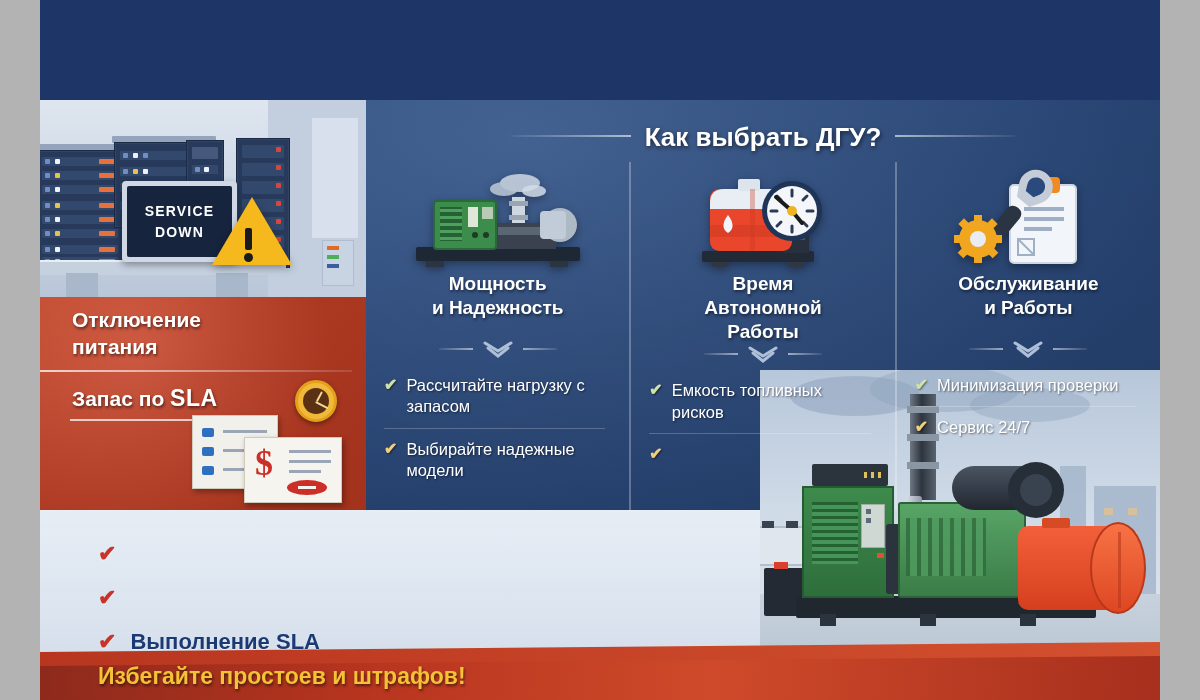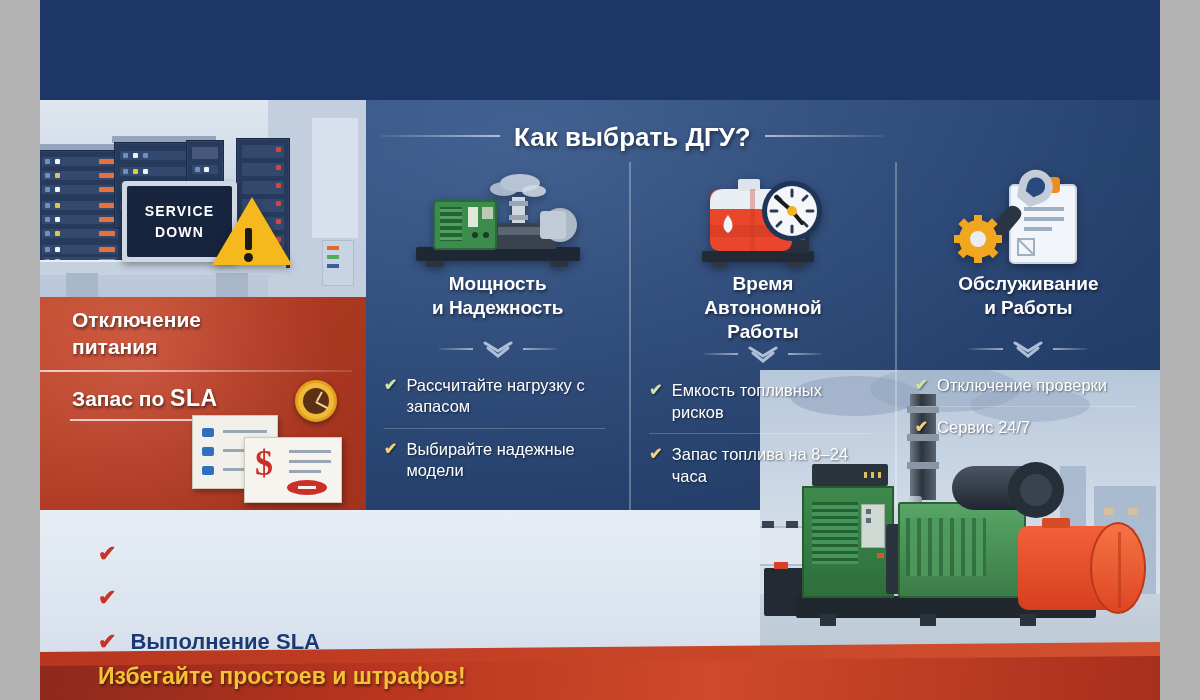--- a/index.html
+++ b/index.html
@@ -82,21 +82,21 @@
   .doc2 .ln{position:absolute;left:44px;height:3px;background:#9aa6b6;}
   .dollar{position:absolute;left:10px;top:7px;color:#cc2f28;font-size:36px;font-weight:bold;line-height:1;font-family:"Liberation Serif",serif;}
   .stamp{position:absolute;left:42px;top:42px;width:40px;height:15px;border-radius:50%;background:#cc2f28;}
   .stamp:after{content:"";position:absolute;left:11px;top:6px;width:18px;height:3px;background:#f6f4ee;}
 
   
   .bluecard{position:absolute;left:326px;top:100px;width:794px;height:410px;
     background:linear-gradient(160deg,#2f5288 0%,#2a4a7e 40%,#274474 100%);overflow:hidden;}
   .bluecard:after{content:"";position:absolute;inset:0;pointer-events:none;
     background:radial-gradient(ellipse at 20% 10%,rgba(255,255,255,.10),rgba(0,0,0,.12) 75%);}
-  .bc-head{position:absolute;left:0;top:22px;width:794px;color:#fff;
+  .bc-head{position:absolute;left:0;top:22px;width:794px;text-align:center;color:#fff;
     font-size:26px;font-weight:bold;text-shadow:1px 2px 4px rgba(0,0,0,.55);z-index:3;}
   .bc-head .line{display:inline-block;width:120px;height:2px;vertical-align:middle;margin:0 14px 6px;
     background:linear-gradient(90deg,rgba(255,255,255,.05),rgba(255,255,255,.6));}
   .bc-head .line.r{background:linear-gradient(90deg,rgba(255,255,255,.6),rgba(255,255,255,.05));}
 
   .cols{position:absolute;left:0;top:62px;width:794px;height:348px;display:flex;z-index:3;}
   .col{flex:1;position:relative;padding:0 14px;box-sizing:border-box;}
   .col+.col{border-left:2px solid rgba(255,255,255,.28);}
   .col-icon{height:110px;display:flex;align-items:center;justify-content:center;}
   .col-title{text-align:center;color:#fff;font-size:19px;font-weight:bold;line-height:1.25;
@@ -458,21 +458,20 @@
           <span class="bar r"></span>
         </div>
         <div class="bullets">
           <div class="bullet">
                 <span class="ck">✔</span>
                 <span>Емкость топливных рисков</span>
               </div>
           <div class="bsep"></div>
           <div class="bullet b2">
                 <span class="ck">✔</span>
-                <span>Запас топлива на 8–24 часа</span>
               </div>
         </div>
       </div>
 
       <div class="col">
         <div class="col-icon">
           <svg class="ico" width="160" height="100" viewBox="0 0 160 100">
             <rect x="62" y="18" width="66" height="78" rx="4" fill="#f2f5f9" stroke="#ccd5e0" stroke-width="2"></rect>
             <rect x="78" y="10" width="34" height="16" rx="4" fill="#ef8b20"></rect>
             <circle cx="95" cy="17" r="5" fill="#c96c10"></circle>
@@ -512,21 +511,21 @@
           <span class="bar"></span>
           <svg width="34" height="18" viewBox="0 0 34 18">
                 <path d="M4 3 L17 11 L30 3" stroke="#aebfd8" stroke-width="3" fill="none" stroke-linecap="round"></path>
                 <path d="M7 8 L17 16 L27 8" stroke="#aebfd8" stroke-width="3" fill="none" stroke-linecap="round"></path>
               </svg>
           <span class="bar r"></span>
         </div>
         <div class="bullets">
           <div class="bullet">
                 <span class="ck">✔</span>
-                <span>Отключение проверки</span>
+                <span>Минимизация проверки</span>
               </div>
           <div class="bsep"></div>
           <div class="bullet b2">
                 <span class="ck">✔</span>
                 <span>Сервис 24/7</span>
               </div>
         </div>
       </div>
 
     </div>

